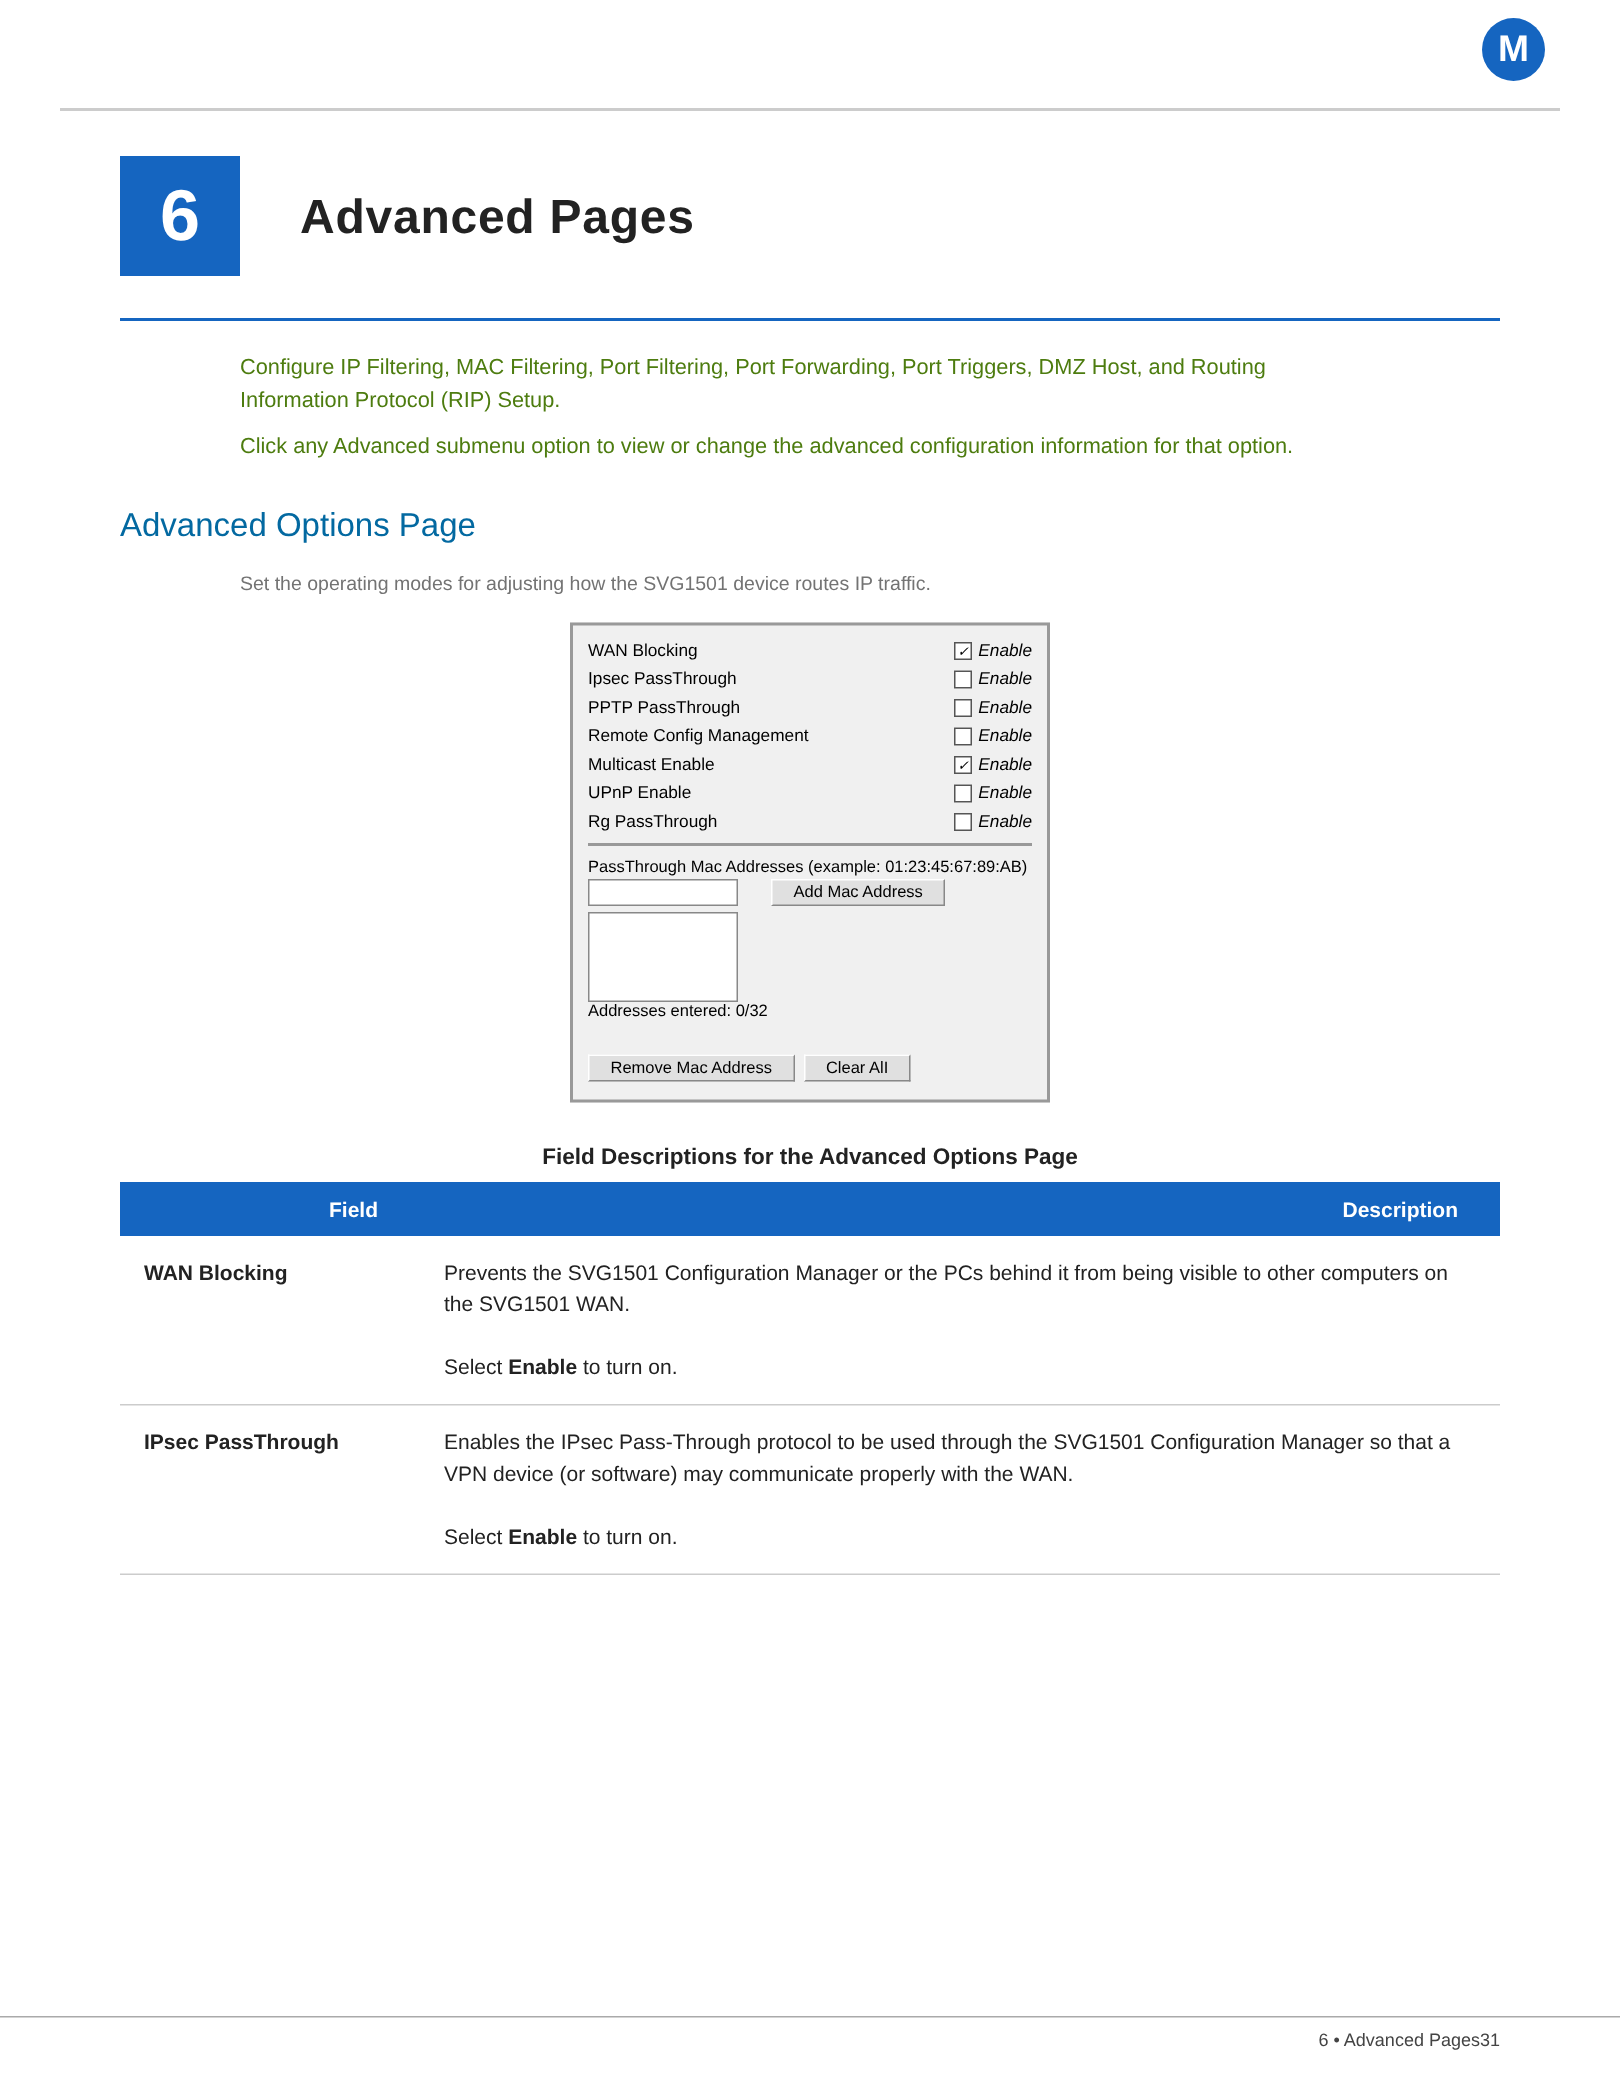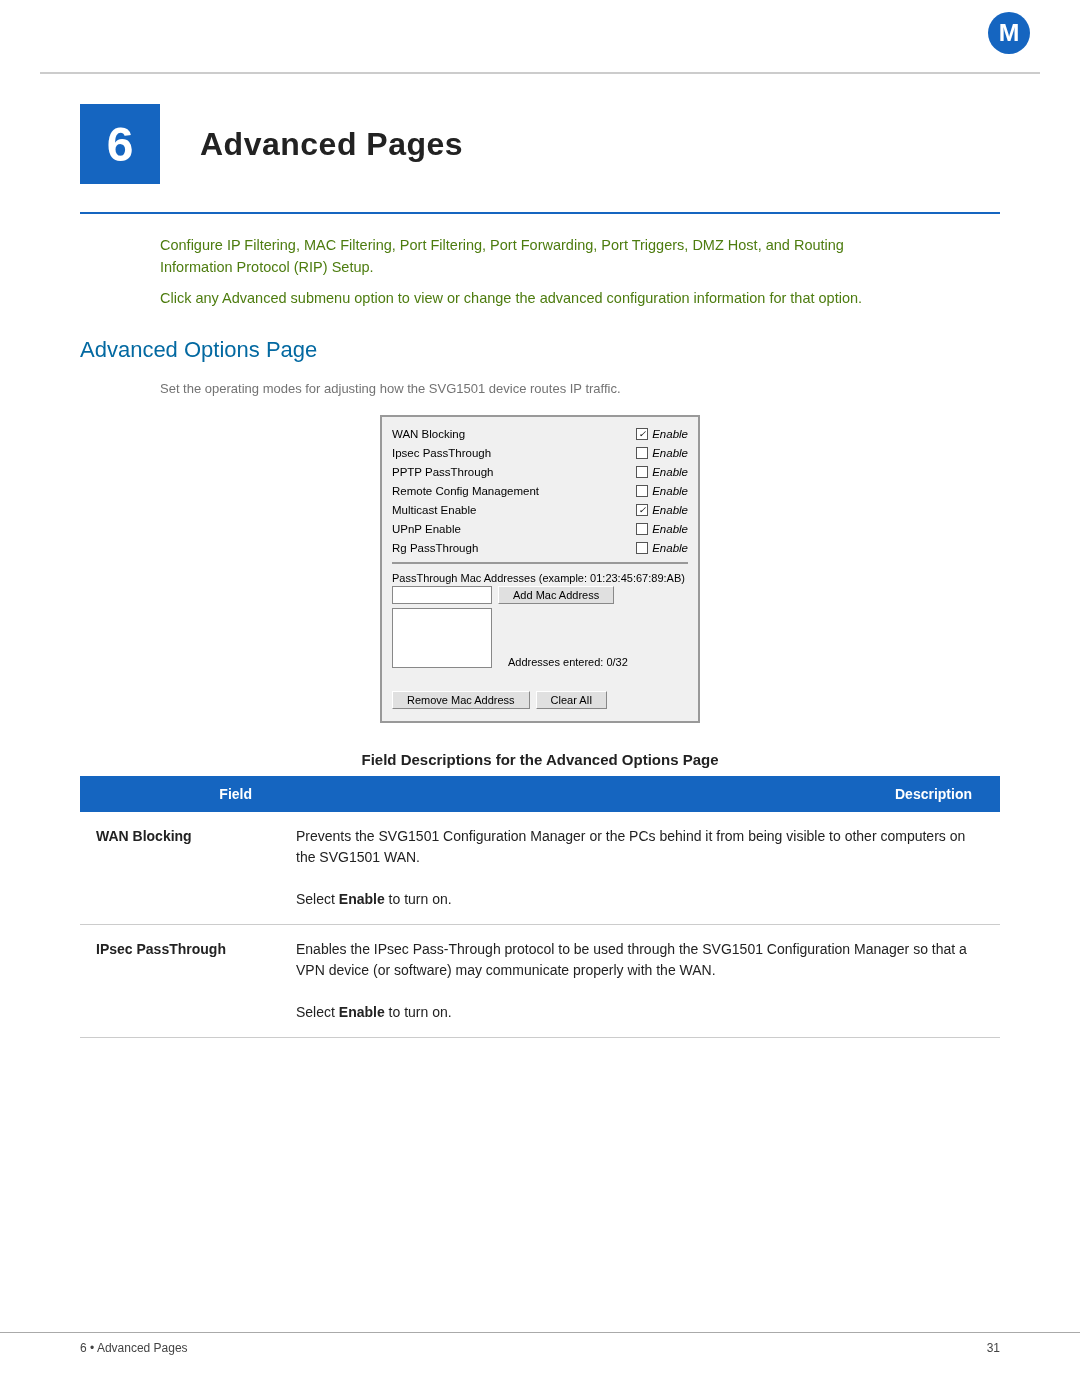--- a/index.html
+++ b/index.html
@@ -165,37 +165,38 @@
     
     .passthrough-label {
       font-size: 11px;
       color: #000;
       padding: 4px 0 2px 0;
     }
 
     .mac-input-row {
       display: flex;
       align-items: center;
-      gap: 6px;
+      gap: 22px;
       margin-bottom: 4px;
     }
 
     .mac-input {
       width: 100px;
       height: 18px;
       border: 1px solid #888;
       background: white;
       font-size: 11px;
     }
 
     .mac-list-area {
       width: 100%;
       display: flex;
-      gap: 16px;
+      gap: 0;
       margin-bottom: 4px;
+      flex-direction: column;
     }
 
     .mac-list-box {
       width: 100px;
       height: 60px;
       border: 1px solid #888;
       background: white;
     }
 
     .addresses-info {
@@ -257,24 +258,24 @@
       white-space: nowrap;
       width: 200px;
     }
 
     
     .footer {
       position: absolute;
       bottom: 30px;
       left: 0;
       right: 0;
-      padding: 12px 80px;
+      padding: 0 80px;
       border-top: 1px solid #aaa;
       display: flex;
-      justify-content: space-between;
+      justify-content: flex-end;
       padding-top: 8px;
     }
 
     .footer-left {
       font-size: 12px;
       color: #444;
     }
 
     .footer-right {
       font-size: 12px;

